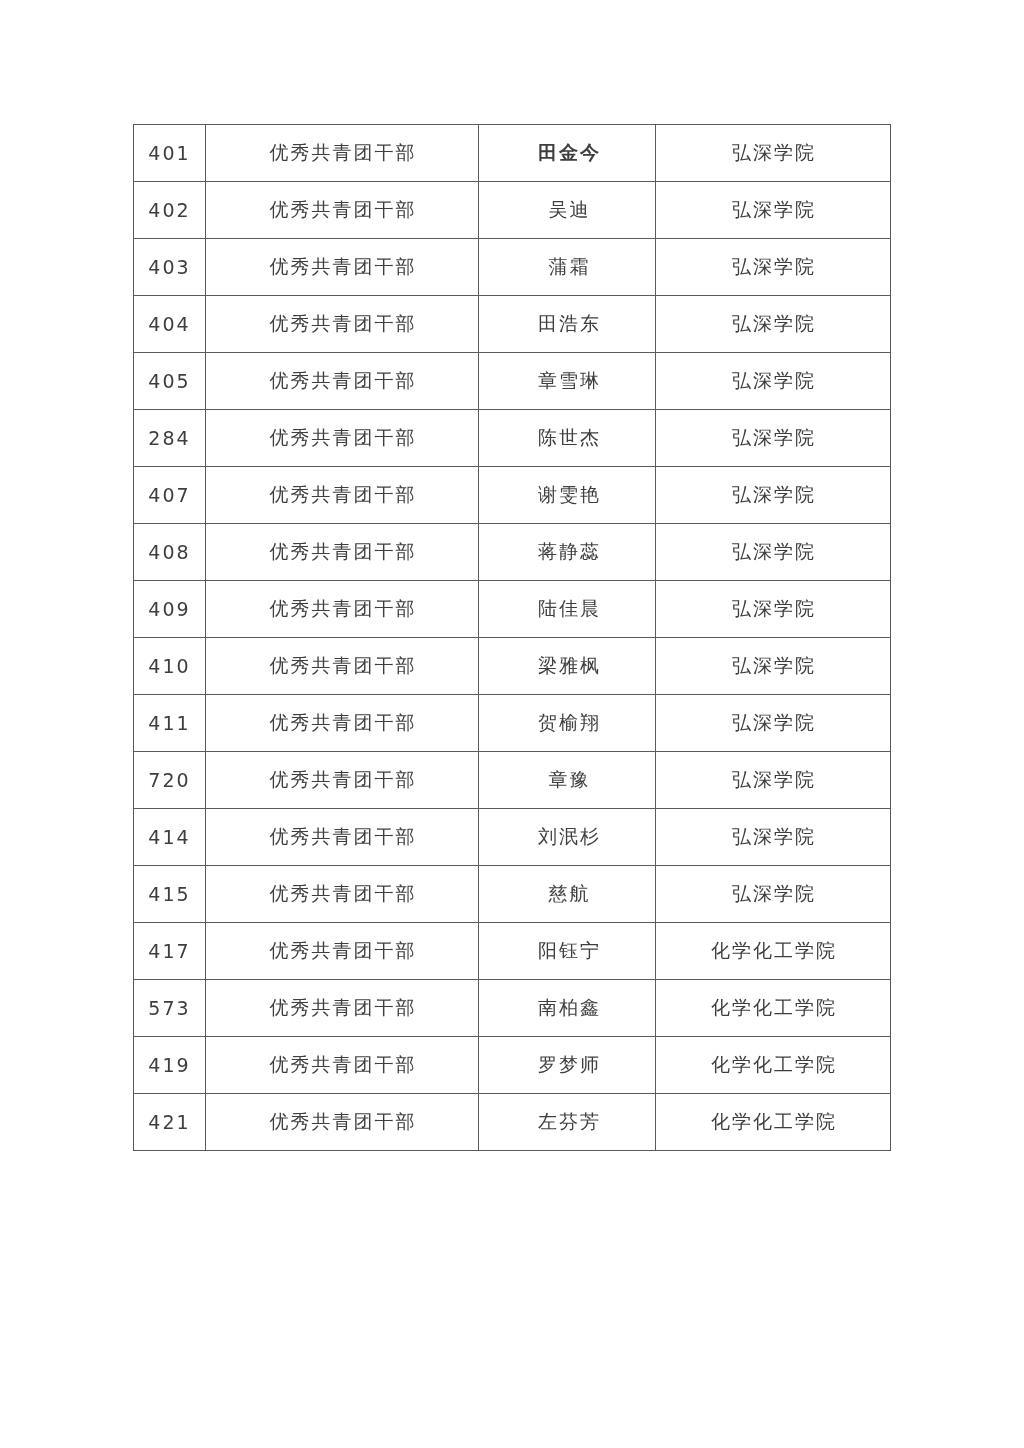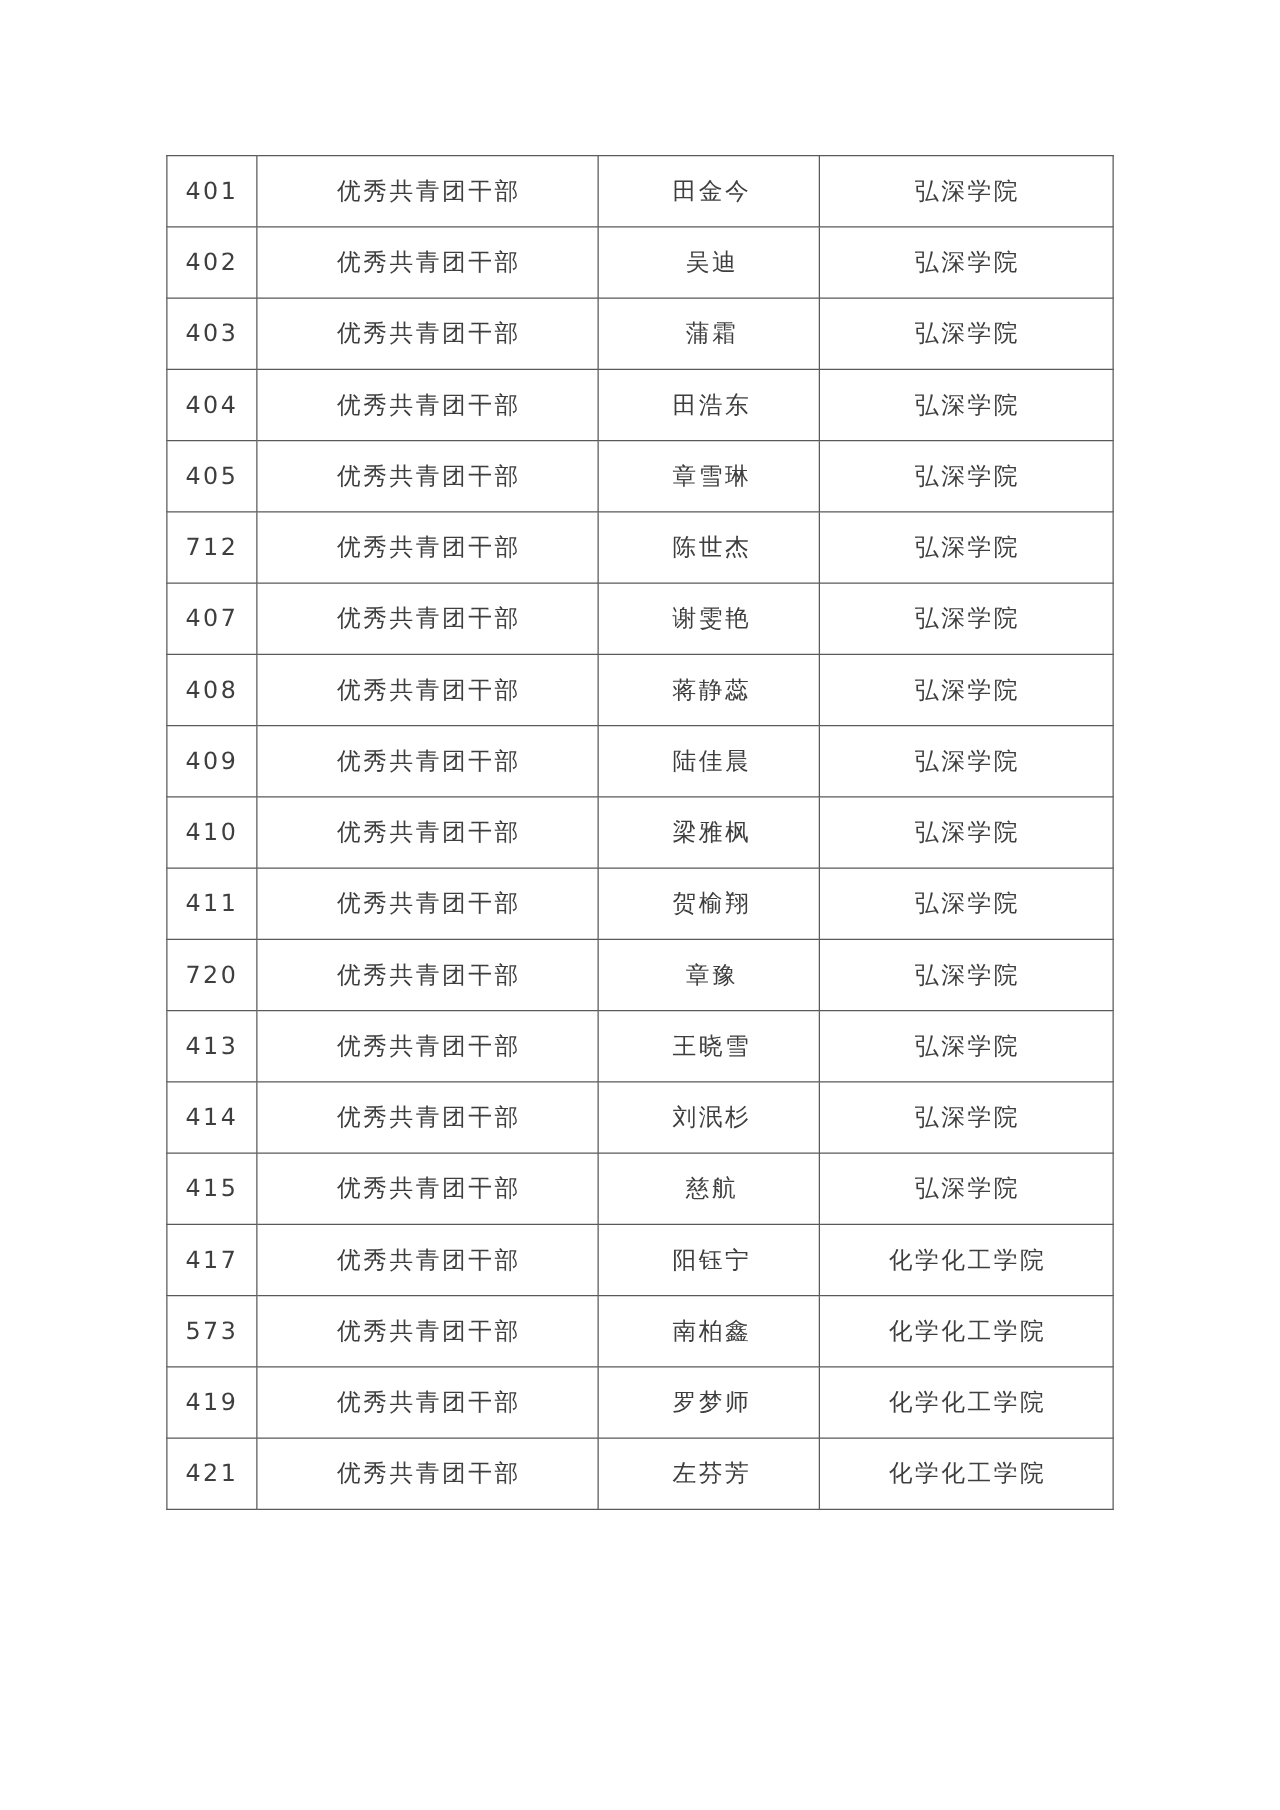--- a/index.html
+++ b/index.html
@@ -62,21 +62,21 @@
     <colgroup>
       <col style="width:72px">
       <col style="width:273px">
       <col style="width:177px">
       <col style="width:235px">
     </colgroup>
     <tbody>
   <tr>
     <td class="c-no" style="border-color: rgb(90, 90, 90);">401</td>
     <td class="c-award" style="border-color: rgb(90, 90, 90);">优秀共青团干部</td>
-    <td class="c-name" style="border-color: rgb(90, 90, 90);">田金今</td>
+    <td class="c-name" style="border-color: rgb(90, 90, 90); font-weight: bold;">田金今</td>
     <td class="c-college" style="border-color: rgb(90, 90, 90);">弘深学院</td>
   </tr>
 
   <tr>
     <td class="c-no" style="border-color: rgb(90, 90, 90);">402</td>
     <td class="c-award" style="border-color: rgb(90, 90, 90);">优秀共青团干部</td>
     <td class="c-name" style="border-color: rgb(90, 90, 90);">吴迪</td>
     <td class="c-college" style="border-color: rgb(90, 90, 90);">弘深学院</td>
   </tr>
 
@@ -95,21 +95,21 @@
   </tr>
 
   <tr>
     <td class="c-no" style="border-color: rgb(90, 90, 90);">405</td>
     <td class="c-award" style="border-color: rgb(90, 90, 90);">优秀共青团干部</td>
     <td class="c-name" style="border-color: rgb(90, 90, 90);">章雪琳</td>
     <td class="c-college" style="border-color: rgb(90, 90, 90);">弘深学院</td>
   </tr>
 
   <tr>
-    <td class="c-no" style="border-color: rgb(90, 90, 90);">712</td>
+    <td class="c-no" style="border-color: rgb(90, 90, 90);">284</td>
     <td class="c-award" style="border-color: rgb(90, 90, 90);">优秀共青团干部</td>
     <td class="c-name" style="border-color: rgb(90, 90, 90);">陈世杰</td>
     <td class="c-college" style="border-color: rgb(90, 90, 90);">弘深学院</td>
   </tr>
 
   <tr>
     <td class="c-no" style="border-color: rgb(90, 90, 90);">407</td>
     <td class="c-award" style="border-color: rgb(90, 90, 90);">优秀共青团干部</td>
     <td class="c-name" style="border-color: rgb(90, 90, 90);">谢雯艳</td>
     <td class="c-college" style="border-color: rgb(90, 90, 90);">弘深学院</td>
@@ -143,26 +143,20 @@
     <td class="c-college" style="border-color: rgb(90, 90, 90);">弘深学院</td>
   </tr>
 
   <tr>
     <td class="c-no" style="border-color: rgb(90, 90, 90);">720</td>
     <td class="c-award" style="border-color: rgb(90, 90, 90);">优秀共青团干部</td>
     <td class="c-name" style="border-color: rgb(90, 90, 90);">章豫</td>
     <td class="c-college" style="border-color: rgb(90, 90, 90);">弘深学院</td>
   </tr>
 
-  <tr>
-    <td class="c-no" style="border-color: rgb(90, 90, 90);">413</td>
-    <td class="c-award" style="border-color: rgb(90, 90, 90);">优秀共青团干部</td>
-    <td class="c-name" style="border-color: rgb(90, 90, 90);">王晓雪</td>
-    <td class="c-college" style="border-color: rgb(90, 90, 90);">弘深学院</td>
-  </tr>
 
   <tr>
     <td class="c-no" style="border-color: rgb(90, 90, 90);">414</td>
     <td class="c-award" style="border-color: rgb(90, 90, 90);">优秀共青团干部</td>
     <td class="c-name" style="border-color: rgb(90, 90, 90);">刘泯杉</td>
     <td class="c-college" style="border-color: rgb(90, 90, 90);">弘深学院</td>
   </tr>
 
   <tr>
     <td class="c-no" style="border-color: rgb(90, 90, 90);">415</td>

